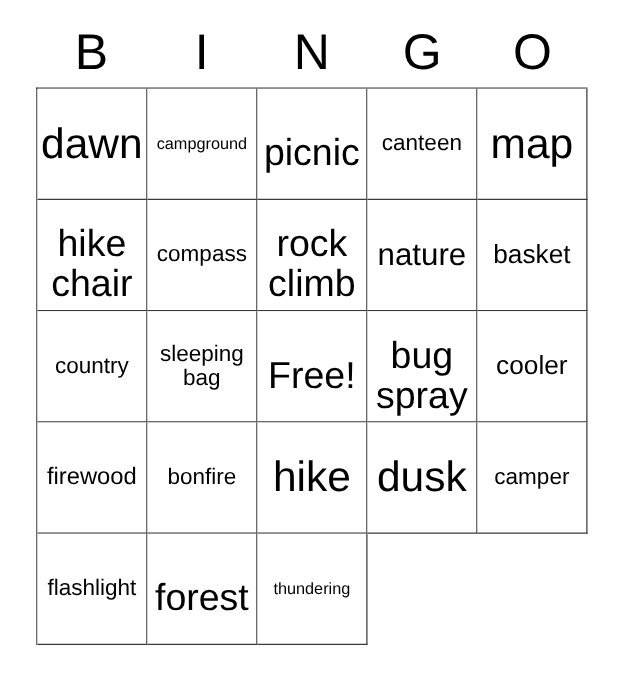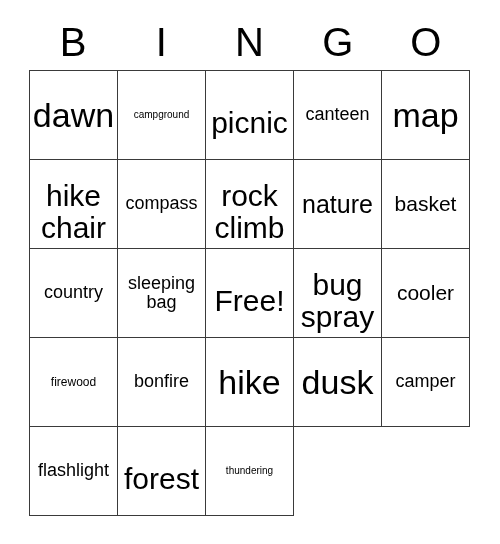--- a/index.html
+++ b/index.html
@@ -75,22 +75,22 @@
   .cell-text {
     display: block;
     width: 100%;
     line-height: 1.06;
     color: #000000;
     word-break: normal;
     white-space: pre-line;
   }
 
   
-  .size-xs   { font-size: 10px; }
-  .size-s    { font-size: 12px; }
+  .size-xs   { font-size: 13px; }
+  .size-s    { font-size: 19px; }
   .size-m    { font-size: 18px; }
   .size-l    { font-size: 21px; }
   .size-xl   { font-size: 25px; }
   .size-xxl  { font-size: 30px; margin-top: 16px; }
   .size-xxxl { font-size: 34px; }
 </style>
 </head>
 <body>
 
 <div id="bingo-card">

